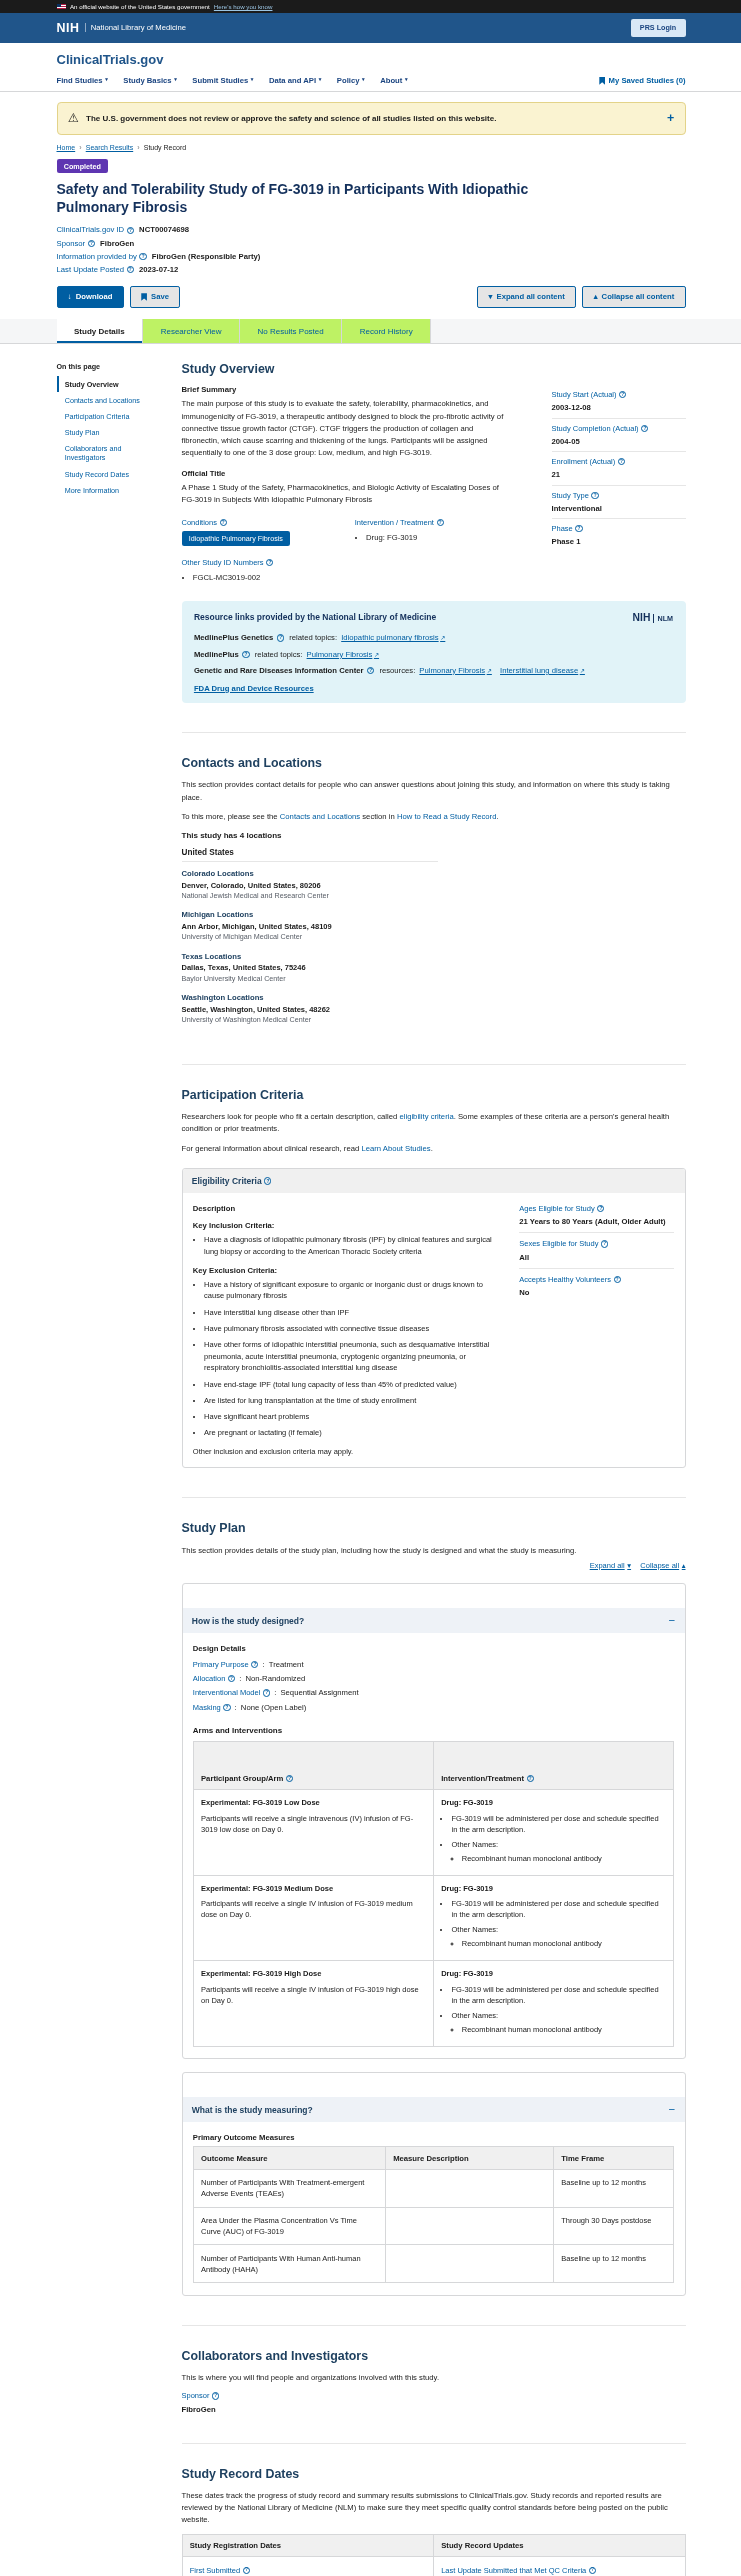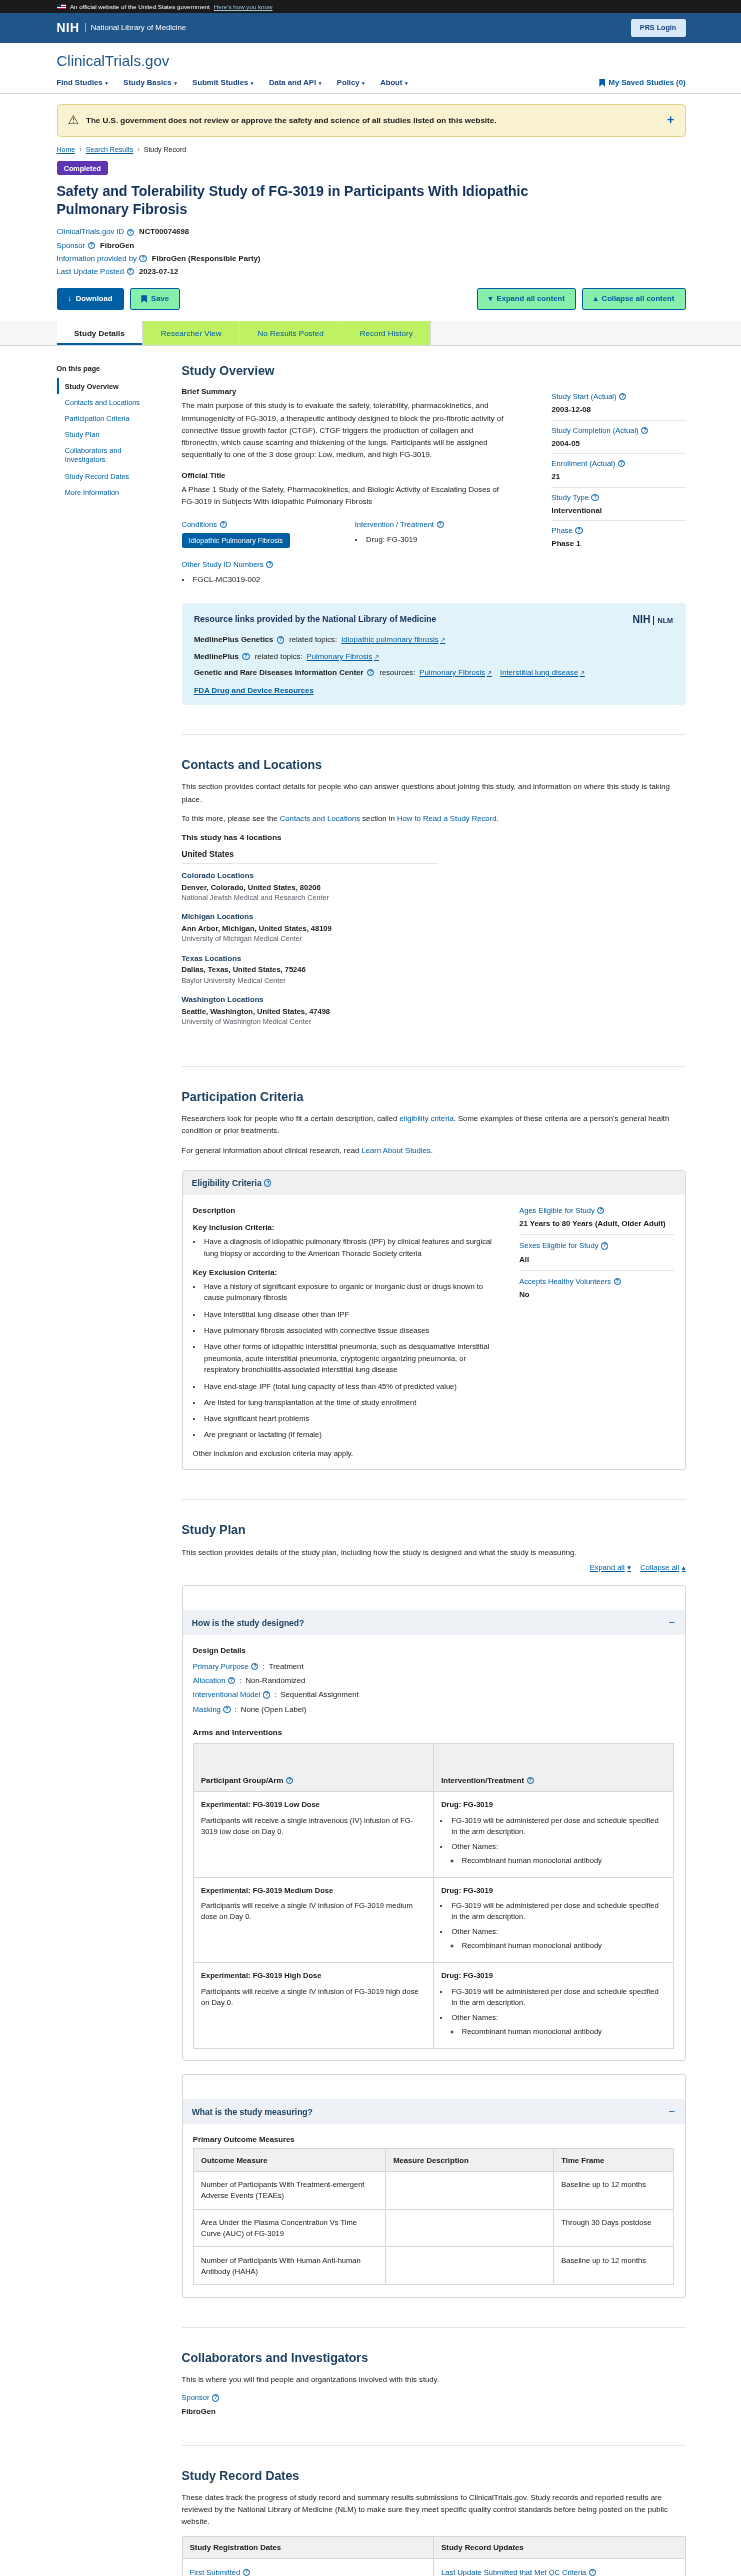--- a/index.html
+++ b/index.html
@@ -34,25 +34,25 @@
   .nlm-header { background: #20558a; color: #fff; }
   .nlm-header-inner { display: flex; align-items: center; justify-content: space-between; padding: 6.2px 0; }
   .nlm-logo { display: flex; align-items: center; gap: 5.2px; cursor: pointer; }
   .nih-mark { font-weight: 700; font-size: 12.4px; letter-spacing: 0.5px; }
   .nlm-name { font-size: 7.7px; border-left: 0.5px solid rgba(255,255,255,.5); padding-left: 5.2px; }
   .prs-btn { background: #d9e8f6; color: #1a4480; border: none; border-radius: 2.1px; padding: 4.1px 9.3px;
     font-size: 7.2px; font-weight: 700; cursor: pointer; font-family: inherit; }
 
   
   .site-head { padding: 9.3px 0 4.1px 0; }
-  .ctg-logo { color: #20558a; font-size: 15px; font-weight: 400; cursor: pointer; }
+  .ctg-logo { color: #20558a; font-size: 13px; font-weight: 700; cursor: pointer; }
   .mainnav { border-bottom: 0.5px solid var(--border); }
   .mainnav-inner { display: flex; align-items: center; justify-content: space-between; padding: 5.2px 0; }
   .nav-links { display: flex; gap: 15.5px; }
-  .nav-link { color: #1a4480; font-size: 7.7px; font-weight: 700; display: inline-flex; align-items: center; gap: 2.6px; }
+  .nav-link { color: #1a4480; font-size: 7.7px; font-weight: 700; display: inline-flex; gap: 2.6px; }
   .caret { font-size: 5.2px; color: #1a4480; }
   .saved { display: inline-flex; align-items: center; gap: 3.6px; font-size: 7.7px; font-weight: 700; }
   .bookmark { width: 5.7px; height: 7.7px; background: var(--blue); display: inline-block;
     clip-path: polygon(0 0, 100% 0, 100% 100%, 50% 70%, 0 100%); }
 
   
   .alert { background: #faf3d1; border: 0.5px solid #e3d389; border-radius: 4.1px; margin-top: 10.3px;
     padding: 9.3px 10.3px; display: flex; align-items: center; gap: 7.2px; }
   .warn-icon { font-size: 12.4px; line-height: 1; }
   .alert-text { font-weight: 700; font-size: 8px; flex: 1; }
@@ -73,21 +73,21 @@
   .meta-value { font-weight: 700; margin-left: 2.1px; }
   .help { display: inline-flex; align-items: center; justify-content: center; width: 7.2px; height: 7.2px;
     border: 0.8px solid var(--blue); border-radius: 50%; color: var(--blue); font-size: 4.6px; font-weight: 700;
     vertical-align: 0.5px; margin: 0 3.1px 0 2.6px; cursor: pointer; flex: none; }
 
   .actions { display: flex; justify-content: space-between; align-items: center; margin-top: 10.3px; }
   .actions-left, .actions-right { display: flex; gap: 6.2px; }
   .btn { font-family: inherit; font-size: 7.7px; font-weight: 700; border-radius: 2.1px; padding: 5.2px 10.3px;
     cursor: pointer; display: inline-flex; align-items: center; gap: 4.1px; }
   .btn-solid { background: var(--blue); color: #fff; border: 1px solid var(--blue); }
-  .btn-outline { background: #86efac; color: var(--blue); border: 1px solid var(--blue); }
+  .btn-outline { background: #e5e5e5; color: var(--blue); border: 1px solid var(--blue); }
   .btn .bookmark { background: var(--blue); }
 
   
   .tabs-wrap { border-bottom: 0.5px solid var(--border); margin-top: 11.3px; background: #f5f6f7; }
   .tabs { display: flex; }
   .tab { padding: 7.7px 17.5px; font-size: 8px; color: var(--blue); border-right: 0.5px solid var(--border);
     cursor: pointer; background: #bef264; }
   .tab.active { background: #fff; color: #1b1b1b; font-weight: 700; box-shadow: inset 0 -2.1px 0 var(--blue); }
 
   
@@ -470,21 +470,21 @@
               <div class="loc-city">Ann Arbor, Michigan, United States, 48109</div>
               <div class="loc-facility">University of Michigan Medical Center</div>
             </div>
               <div class="loc-group">
               <div class="loc-label">Texas Locations</div>
               <div class="loc-city">Dallas, Texas, United States, 75246</div>
               <div class="loc-facility">Baylor University Medical Center</div>
             </div>
               <div class="loc-group">
               <div class="loc-label">Washington Locations</div>
-              <div class="loc-city">Seattle, Washington, United States, 47498</div>
+              <div class="loc-city">Seattle, Washington, United States, 48262</div>
               <div class="loc-facility">University of Washington Medical Center</div>
             </div>
             </div>
         </div>
       </div>
     </section>
 
     <section class="sec">
       <h2>Participation Criteria</h2>
       <p><span>Researchers look for people who fit a certain description, called </span><a href="#">eligibility criteria</a><span>. Some examples of these criteria are a person's general health condition or prior treatments.</span></p>

